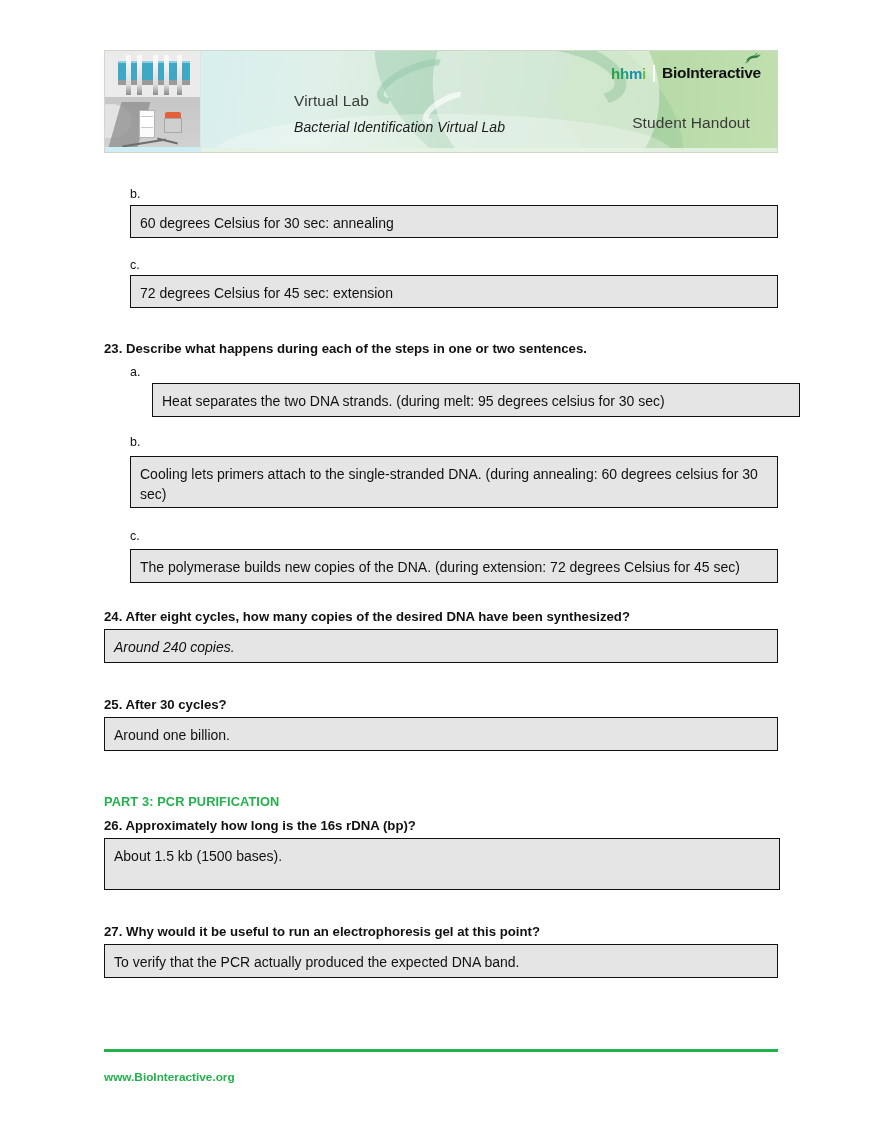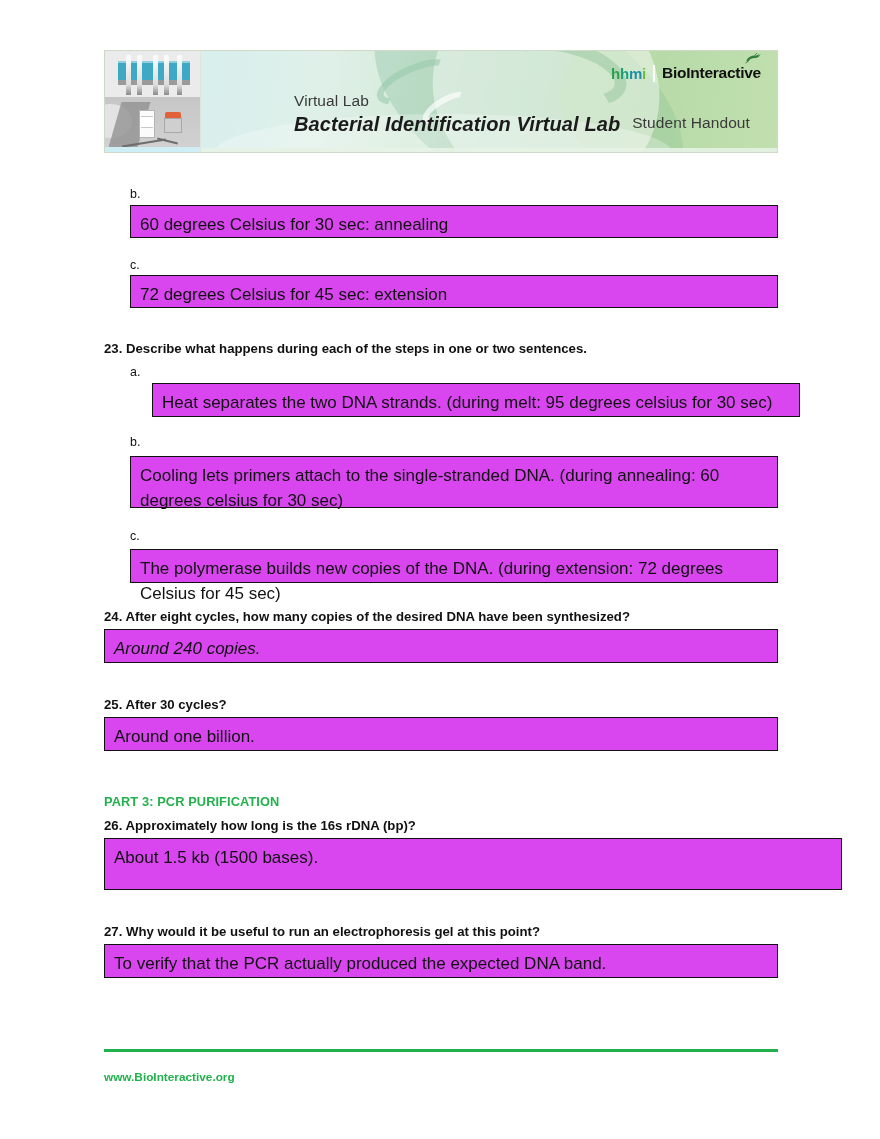--- a/index.html
+++ b/index.html
@@ -111,26 +111,26 @@
     top: 40px;
     z-index: 5;
   }
   #header-kicker {
     font-size: 15.5px;
     color: #3a3a3a;
     line-height: 1.25;
     letter-spacing: .1px;
   }
   #header-title {
-    font-size: 20px;
-    font-weight: bold;
+    font-size: 14px;
+    font-weight: normal;
     font-style: italic;
     color: #1b1b1b;
     line-height: 1.3;
-    margin-top: 1px;
+    margin-top: 8px;
     letter-spacing: .1px;
   }
 
   #header-logo-block {
     position: absolute;
     right: 16px;
     top: 13px;
     z-index: 6;
     display: flex;
     align-items: center;
@@ -179,22 +179,22 @@
   }
   .sub-label {
     position: absolute;
     font-size: 12.4px;
     color: #111111;
     line-height: 1.2;
   }
   .ans-box {
     position: absolute;
     border: 1.6px solid #111111;
-    background: #d946ef;
-    font-size: 17px;
+    background: #e5e5e5;
+    font-size: 14px;
     color: #111111;
     line-height: 1.45;
     padding: 7px 9px 6px 9px;
   }
   .part-heading {
     position: absolute;
     font-size: 12.8px;
     font-weight: bold;
     color: #22B14C;
     letter-spacing: .1px;
@@ -296,20 +296,20 @@
 
   <div class="q-text" style="left:104px; top:609px;">24. After eight cycles, how many copies of the desired DNA have been synthesized?</div>
   <div class="ans-box" style="left:104px; top:629px; width:674px; height:34px;font-style:italic;">Around 240 copies.</div>
 
   <div class="q-text" style="left:104px; top:697px;">25. After 30 cycles?</div>
   <div class="ans-box" style="left:104px; top:717px; width:674px; height:34px;">Around one billion.</div>
 
   <div class="part-heading" style="left:104px; top:794px;text-align:right;">PART 3: PCR PURIFICATION</div>
 
   <div class="q-text" style="left:104px; top:818px;">26. Approximately how long is the 16s rDNA (bp)?</div>
-  <div class="ans-box" style="left:104px; top:838px; width:738px; height:52px;">About 1.5 kb (1500 bases).</div>
+  <div class="ans-box" style="left:104px; top:838px; width:676px; height:52px;">About 1.5 kb (1500 bases).</div>
 
   <div class="q-text" style="left:104px; top:924px;">27. Why would it be useful to run an electrophoresis gel at this point?</div>
   <div class="ans-box" style="left:104px; top:944px; width:674px; height:34px;">To verify that the PCR actually produced the expected DNA band.</div>
 </div>
 
 <div id="footer-rule"></div>
 <a id="footer-link" href="#">www.BioInteractive.org</a>
 
 </body></html>

